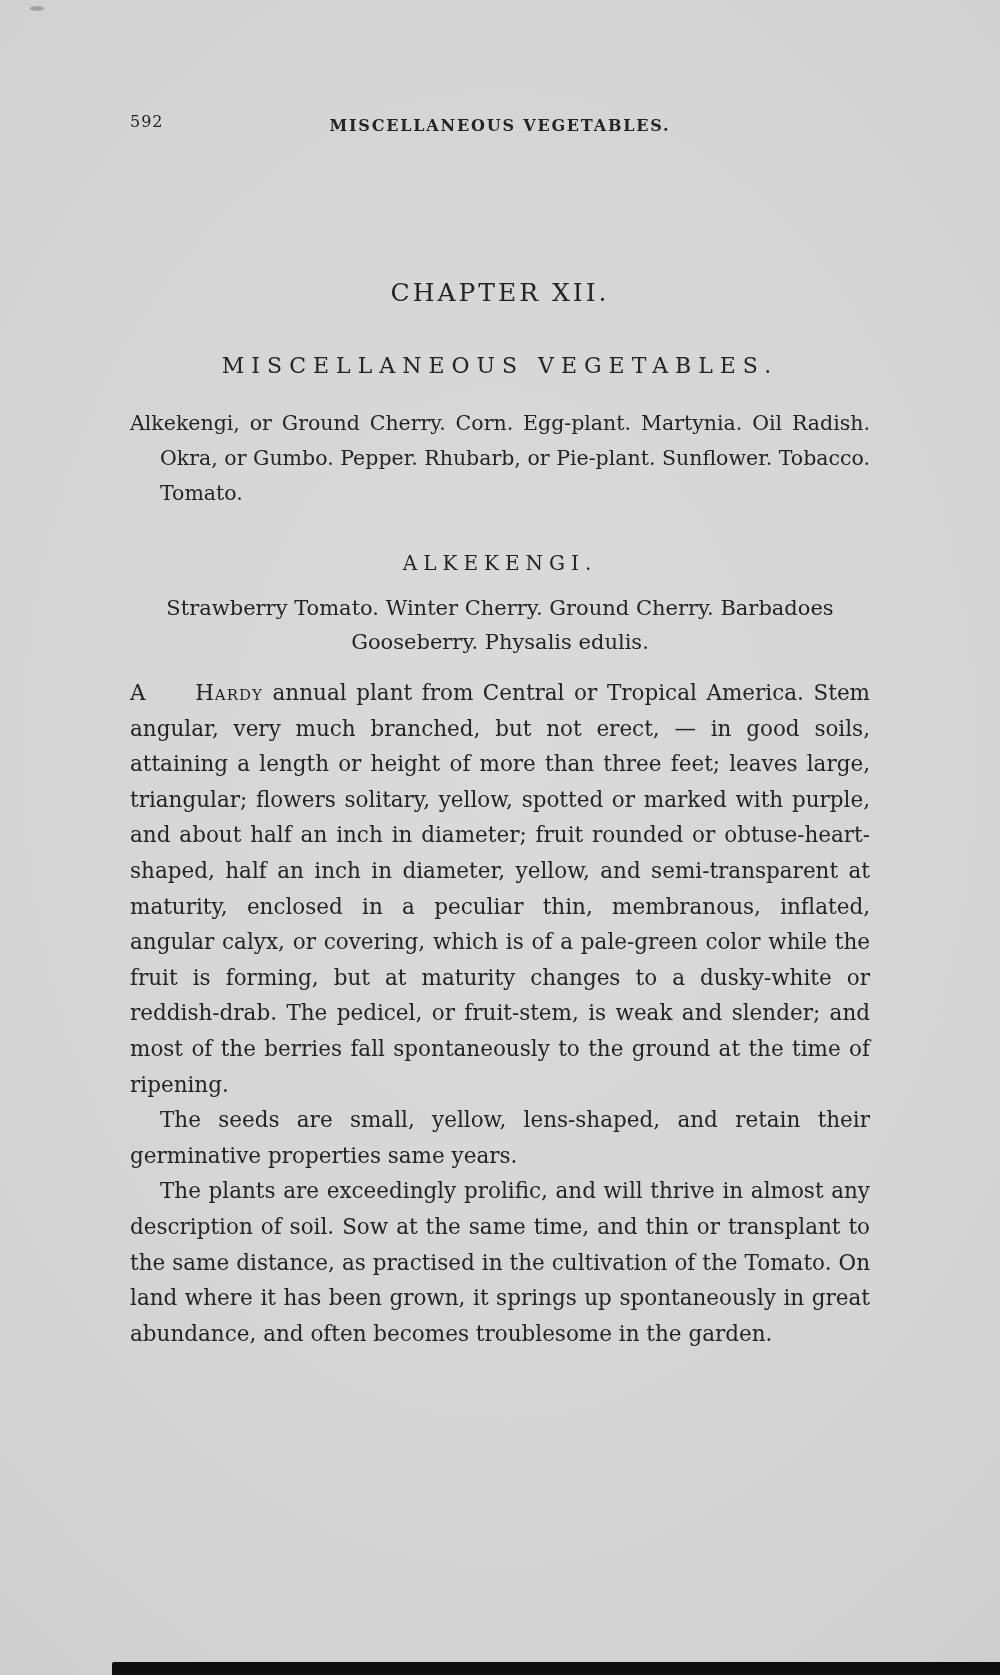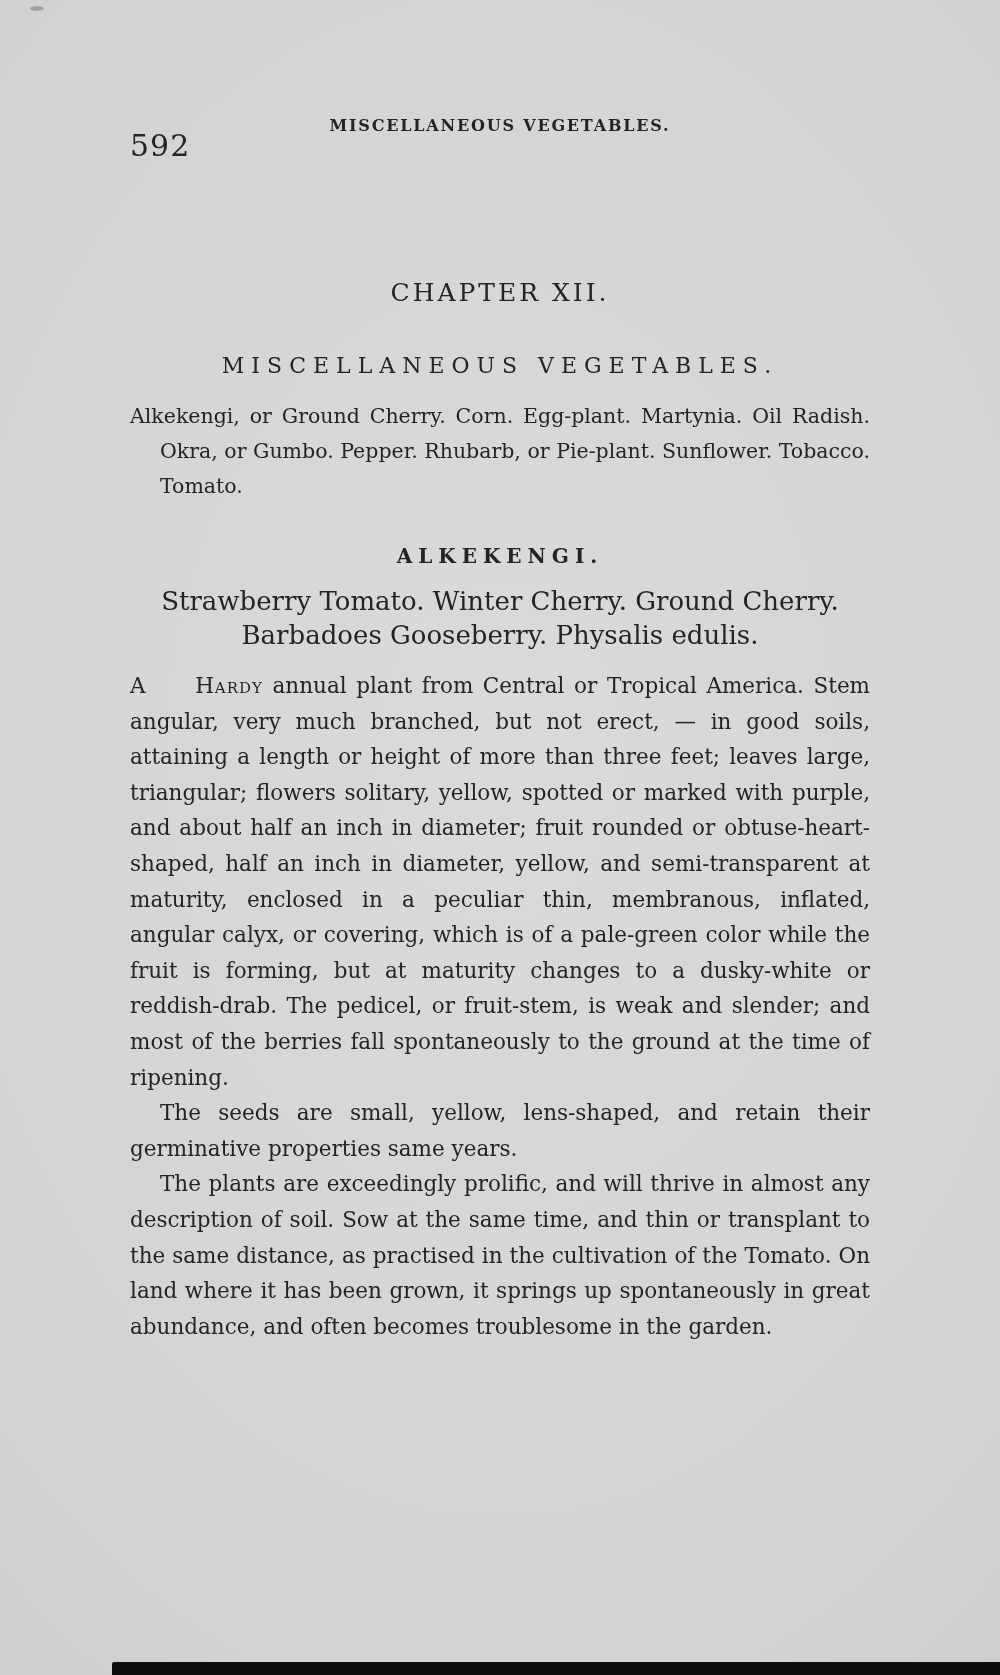--- a/index.html
+++ b/index.html
@@ -18,22 +18,22 @@
     padding: 112px 130px 0 130px;
     box-sizing: border-box;
   }
   .header-row {
     position: relative;
     height: 28px;
   }
   .page-number {
     position: absolute;
     left: 0;
-    top: 16px;
-    font-size: 30px;
+    top: 0;
+    font-size: 16px;
     letter-spacing: 1px;
   }
   .running-header {
     position: absolute;
     left: 0; right: 0;
     top: 4px;
     text-align: center;
     font-size: 16px;
     font-weight: 700;
     letter-spacing: 1.8px;
@@ -47,38 +47,38 @@
   }
   .chapter-subheading {
     margin-top: 46px;
     text-align: center;
     font-size: 22px;
     letter-spacing: 7px;
     font-weight: 400;
     white-space: nowrap;
   }
   .chapter-contents {
-    margin-top: 21px;
+    margin-top: 28px;
     font-size: 20.5px;
     line-height: 35px;
     text-align: justify;
     padding-left: 30px;
     text-indent: -30px;
   }
   .section-heading {
     margin-top: 40px;
     text-align: center;
     font-size: 20px;
     letter-spacing: 6px;
-    font-weight: 700;
+    font-weight: 400;
   }
   .section-synonyms {
     margin-top: 16px;
     text-align: center;
-    font-size: 26px;
+    font-size: 21px;
     line-height: 34px;
     padding: 0 10px;
   }
   .body-text {
     margin-top: 16px;
   }
   .body-text p {
     margin: 0;
     font-size: 21.5px;
     line-height: 35.6px;

